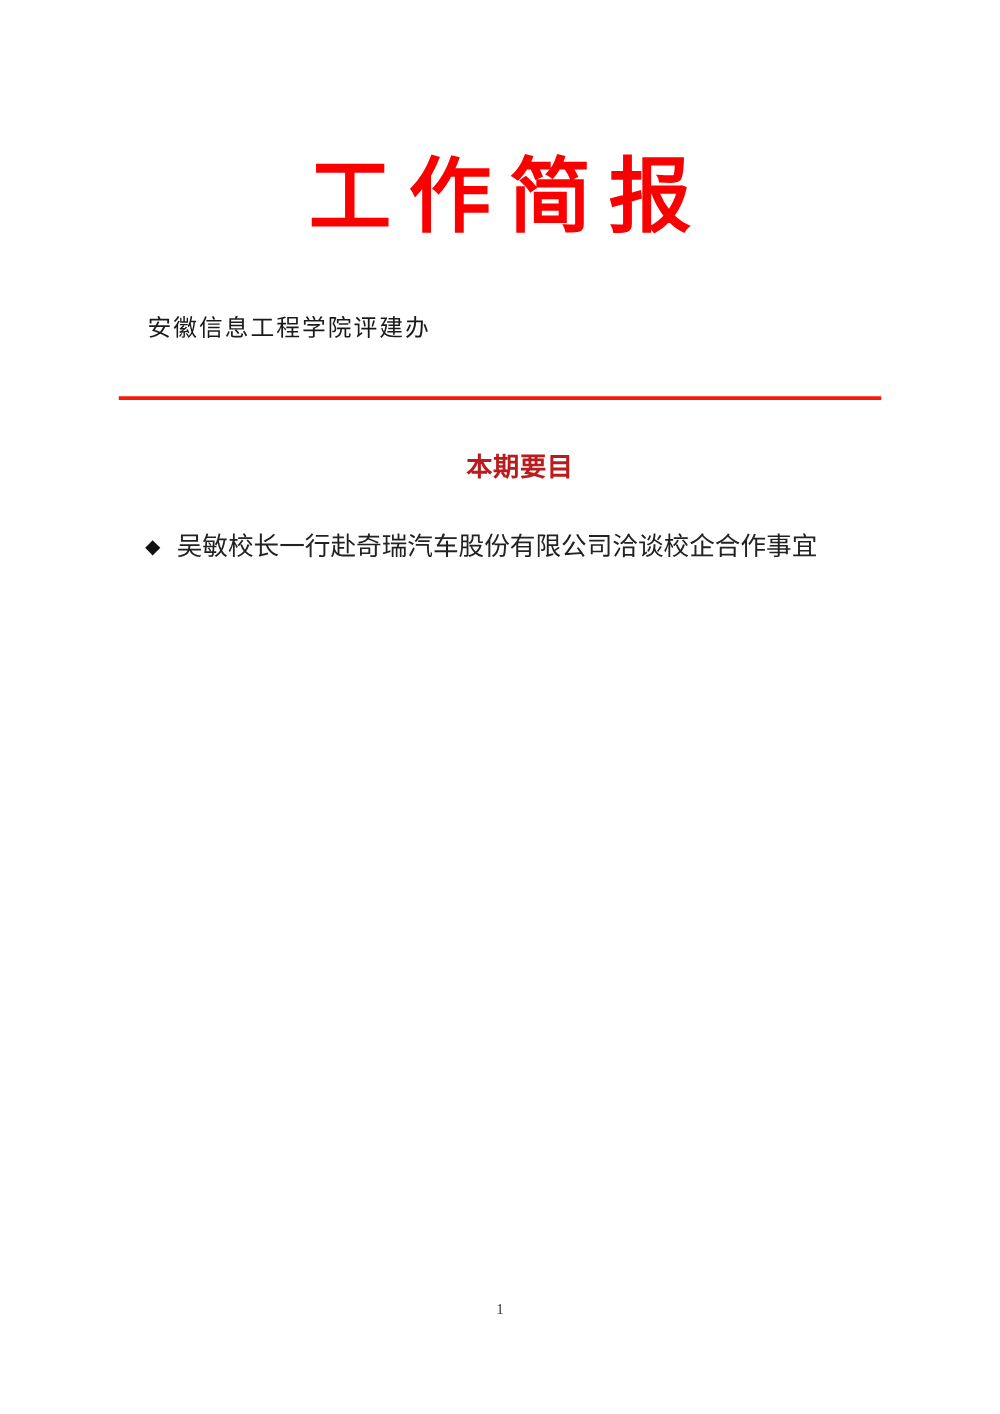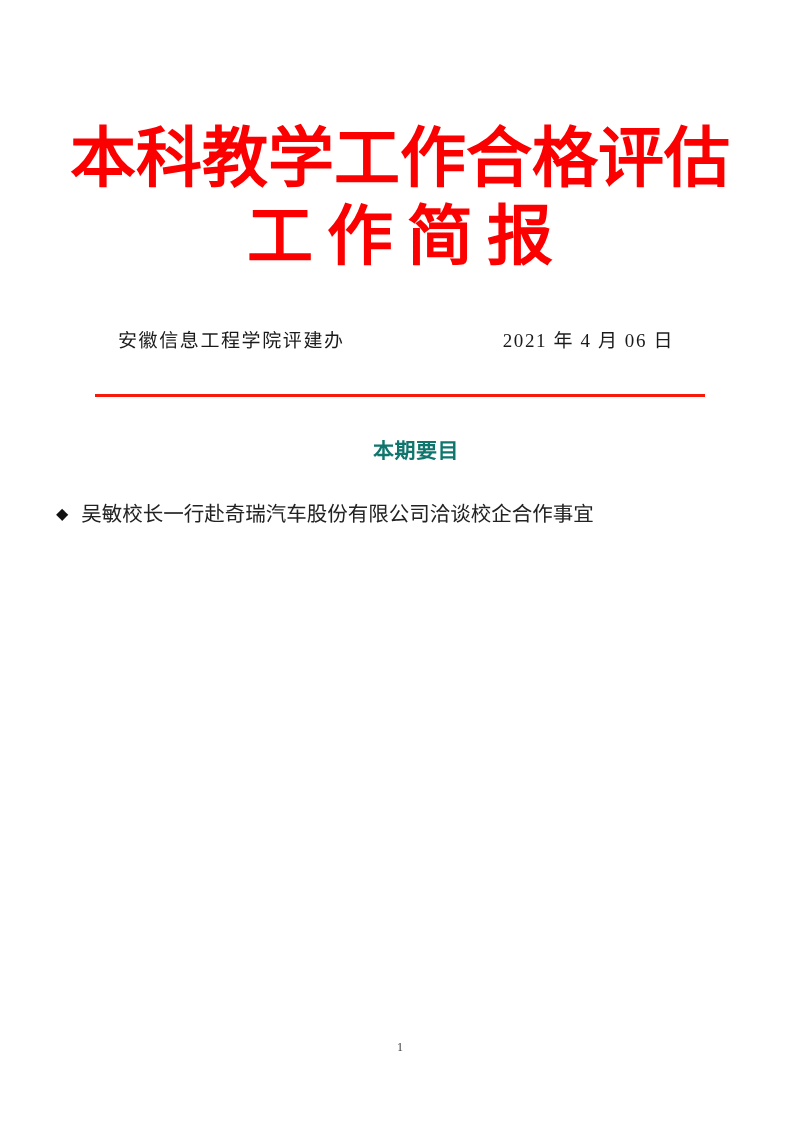--- a/index.html
+++ b/index.html
@@ -86,28 +86,28 @@
   }
 
   
   .contents-heading {
     margin-top: 37px;
     text-align: center;
     font-family: "DejaVu Sans", "Liberation Sans", sans-serif;
     font-weight: bold;
     font-size: 21px;
     letter-spacing: 0.5px;
-    color: #0f766e;
+    color: #b91c1c;
     margin-left: 32px;
   }
 
   
   .contents-list {
     margin: 24px 0 0 0;
-    padding: 0 115px 0 56px;
+    padding: 0 115px 0 116px;
     list-style: none;
   }
   .contents-item {
     position: relative;
     font-family: "DejaVu Sans", "Liberation Sans", sans-serif;
     font-size: 20.5px;
     line-height: 52px;
     color: #222222;
     margin-bottom: 1px;
     text-align: justify;
@@ -135,28 +135,26 @@
     color: #3c3c3c;
     font-family: "Liberation Serif", "DejaVu Serif", serif;
   }
 </style>
 </head>
 <body>
 
 <div class="page">
 
   <header class="masthead">
-    <span class="masthead-line masthead-line-1">本科教学工作合格评估</span>
     <span class="masthead-line masthead-line-2">工作简报</span>
   </header>
 
 
   <div class="imprint-row">
     <span class="imprint-issuer">安徽信息工程学院评建办</span>
-    <span class="imprint-date">2021 年 4 月 06 日</span>
   </div>
 
   <div class="red-rule-wrap">
     <div class="red-rule"></div>
   </div>
 
   <h2 class="contents-heading">本期要目</h2>
 
   <ul class="contents-list">
 

